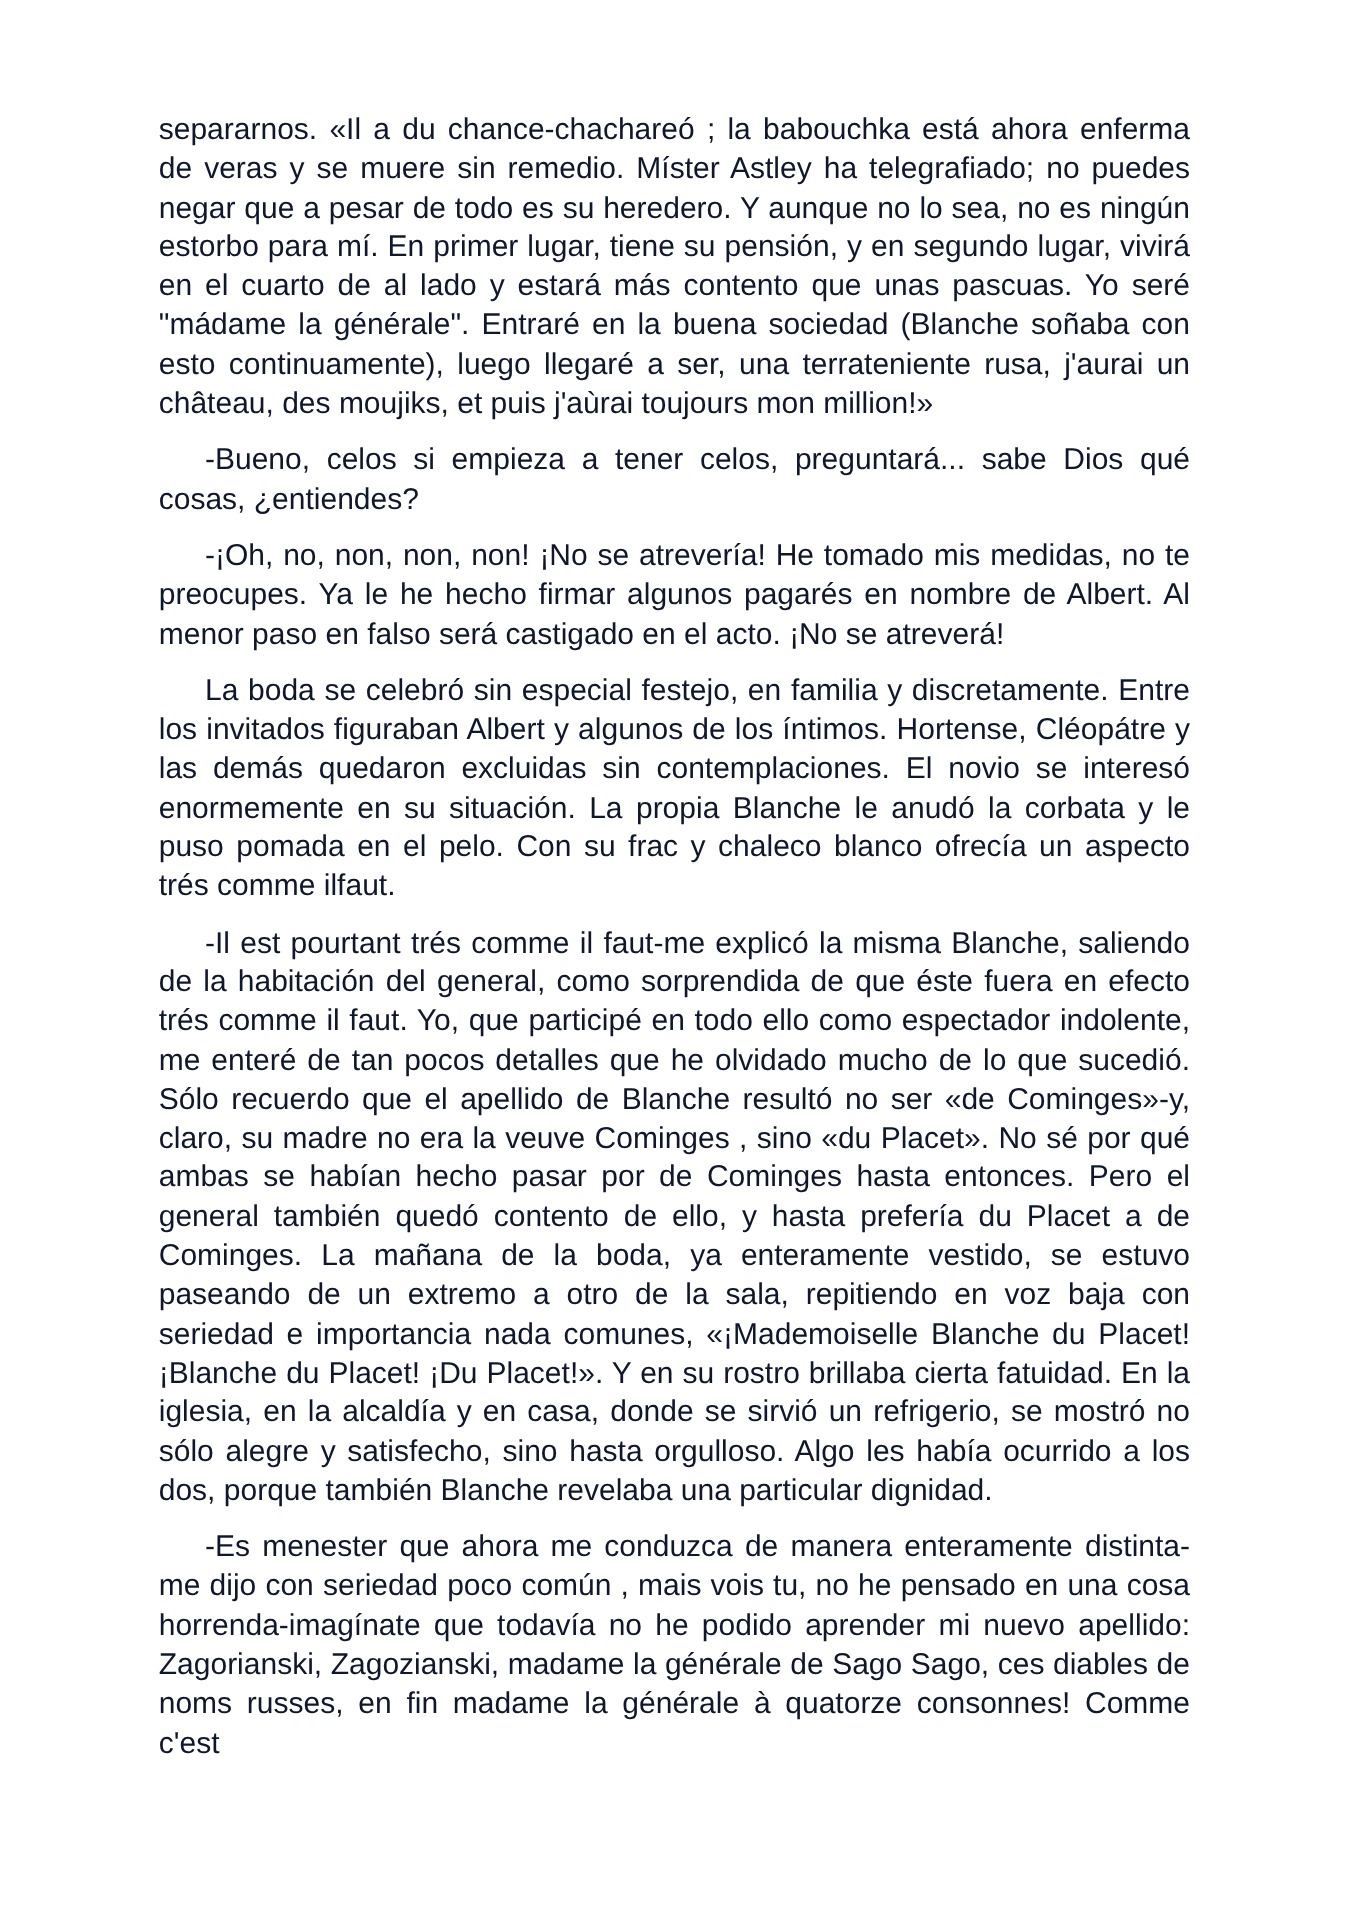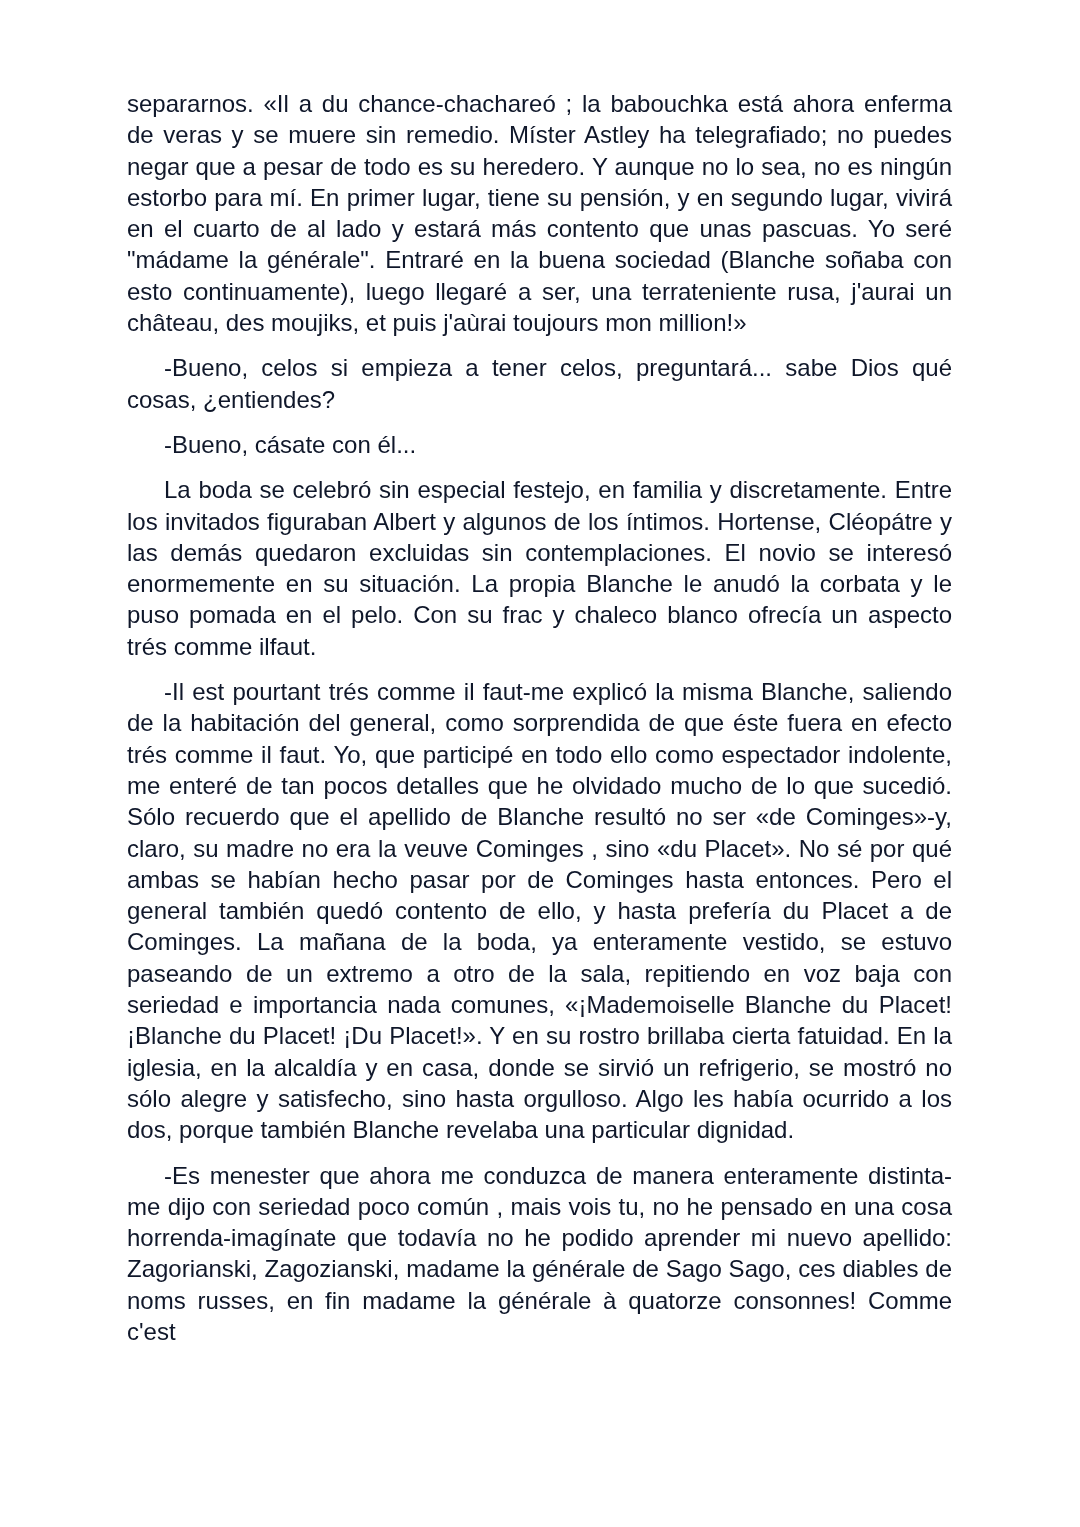--- a/index.html
+++ b/index.html
@@ -31,17 +31,17 @@
   .page p.indent {
     text-indent: 37px;
   }
 </style>
 </head>
 <body>
 
 <div class="page">
   <p>separarnos. «Il a du chance-chachareó ; la babouchka está ahora enferma de veras y se muere sin remedio. Míster Astley ha telegrafiado; no puedes negar que a pesar de todo es su heredero. Y aunque no lo sea, no es ningún estorbo para mí. En primer lugar, tiene su pensión, y en segundo lugar, vivirá en el cuarto de al lado y estará más contento que unas pascuas. Yo seré "mádame la générale". Entraré en la buena sociedad (Blanche soñaba con esto continuamente), luego llegaré a ser, una terrateniente rusa, j'aurai un château, des moujiks, et puis j'aùrai toujours mon million!»</p>
   <p class="indent">-Bueno, celos si empieza a tener celos, preguntará... sabe Dios qué cosas, ¿entiendes?</p>
-  <p class="indent">-Bueno, cásate con él...</p>
+  <p class="indent">-¡Oh, no, non, non, non! ¡No se atrevería! He tomado mis medidas, no te preocupes. Ya le he hecho firmar algunos pagarés en nombre de Albert. Al menor paso en falso será castigado en el acto. ¡No se atreverá!</p>
   <p class="indent">La boda se celebró sin especial festejo, en familia y discretamente. Entre los invitados figuraban Albert y algunos de los íntimos. Hortense, Cléopátre y las demás quedaron excluidas sin contemplaciones. El novio se interesó enormemente en su situación. La propia Blanche le anudó la corbata y le puso pomada en el pelo. Con su frac y chaleco blanco ofrecía un aspecto trés comme ilfaut.</p>
   <p class="indent">-Il est pourtant trés comme il faut-me explicó la misma Blanche, saliendo de la habitación del general, como sorprendida de que éste fuera en efecto trés comme il faut. Yo, que participé en todo ello como espectador indolente, me enteré de tan pocos detalles que he olvidado mucho de lo que sucedió. Sólo recuerdo que el apellido de Blanche resultó no ser «de Cominges»-y, claro, su madre no era la veuve Cominges , sino «du Placet». No sé por qué ambas se habían hecho pasar por de Cominges hasta entonces. Pero el general también quedó contento de ello, y hasta prefería du Placet a de Cominges. La mañana de la boda, ya enteramente vestido, se estuvo paseando de un extremo a otro de la sala, repitiendo en voz baja con seriedad e importancia nada comunes, «¡Mademoiselle Blanche du Placet! ¡Blanche du Placet! ¡Du Placet!». Y en su rostro brillaba cierta fatuidad. En la iglesia, en la alcaldía y en casa, donde se sirvió un refrigerio, se mostró no sólo alegre y satisfecho, sino hasta orgulloso. Algo les había ocurrido a los dos, porque también Blanche revelaba una particular dignidad.</p>
   <p class="indent" style="text-align-last: justify;">-Es menester que ahora me conduzca de manera enteramente distinta-me dijo con seriedad poco común , mais vois tu, no he pensado en una cosa horrenda-imagínate que todavía no he podido aprender mi nuevo apellido: Zagorianski, Zagozianski, madame la générale de Sago Sago, ces diables de noms russes, en fin madame la générale à quatorze consonnes! Comme c'est</p>
 </div>
 
 </body></html>

